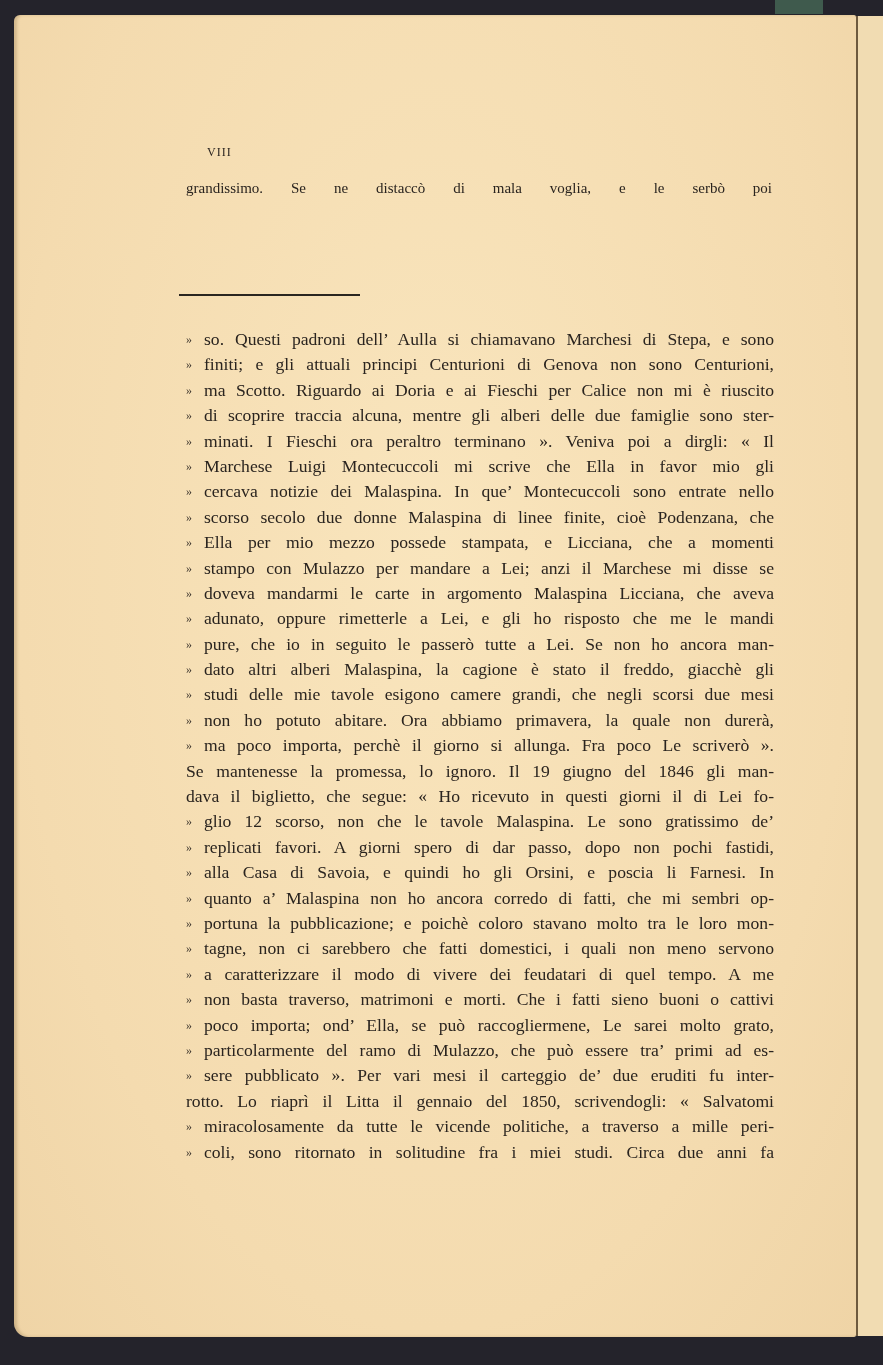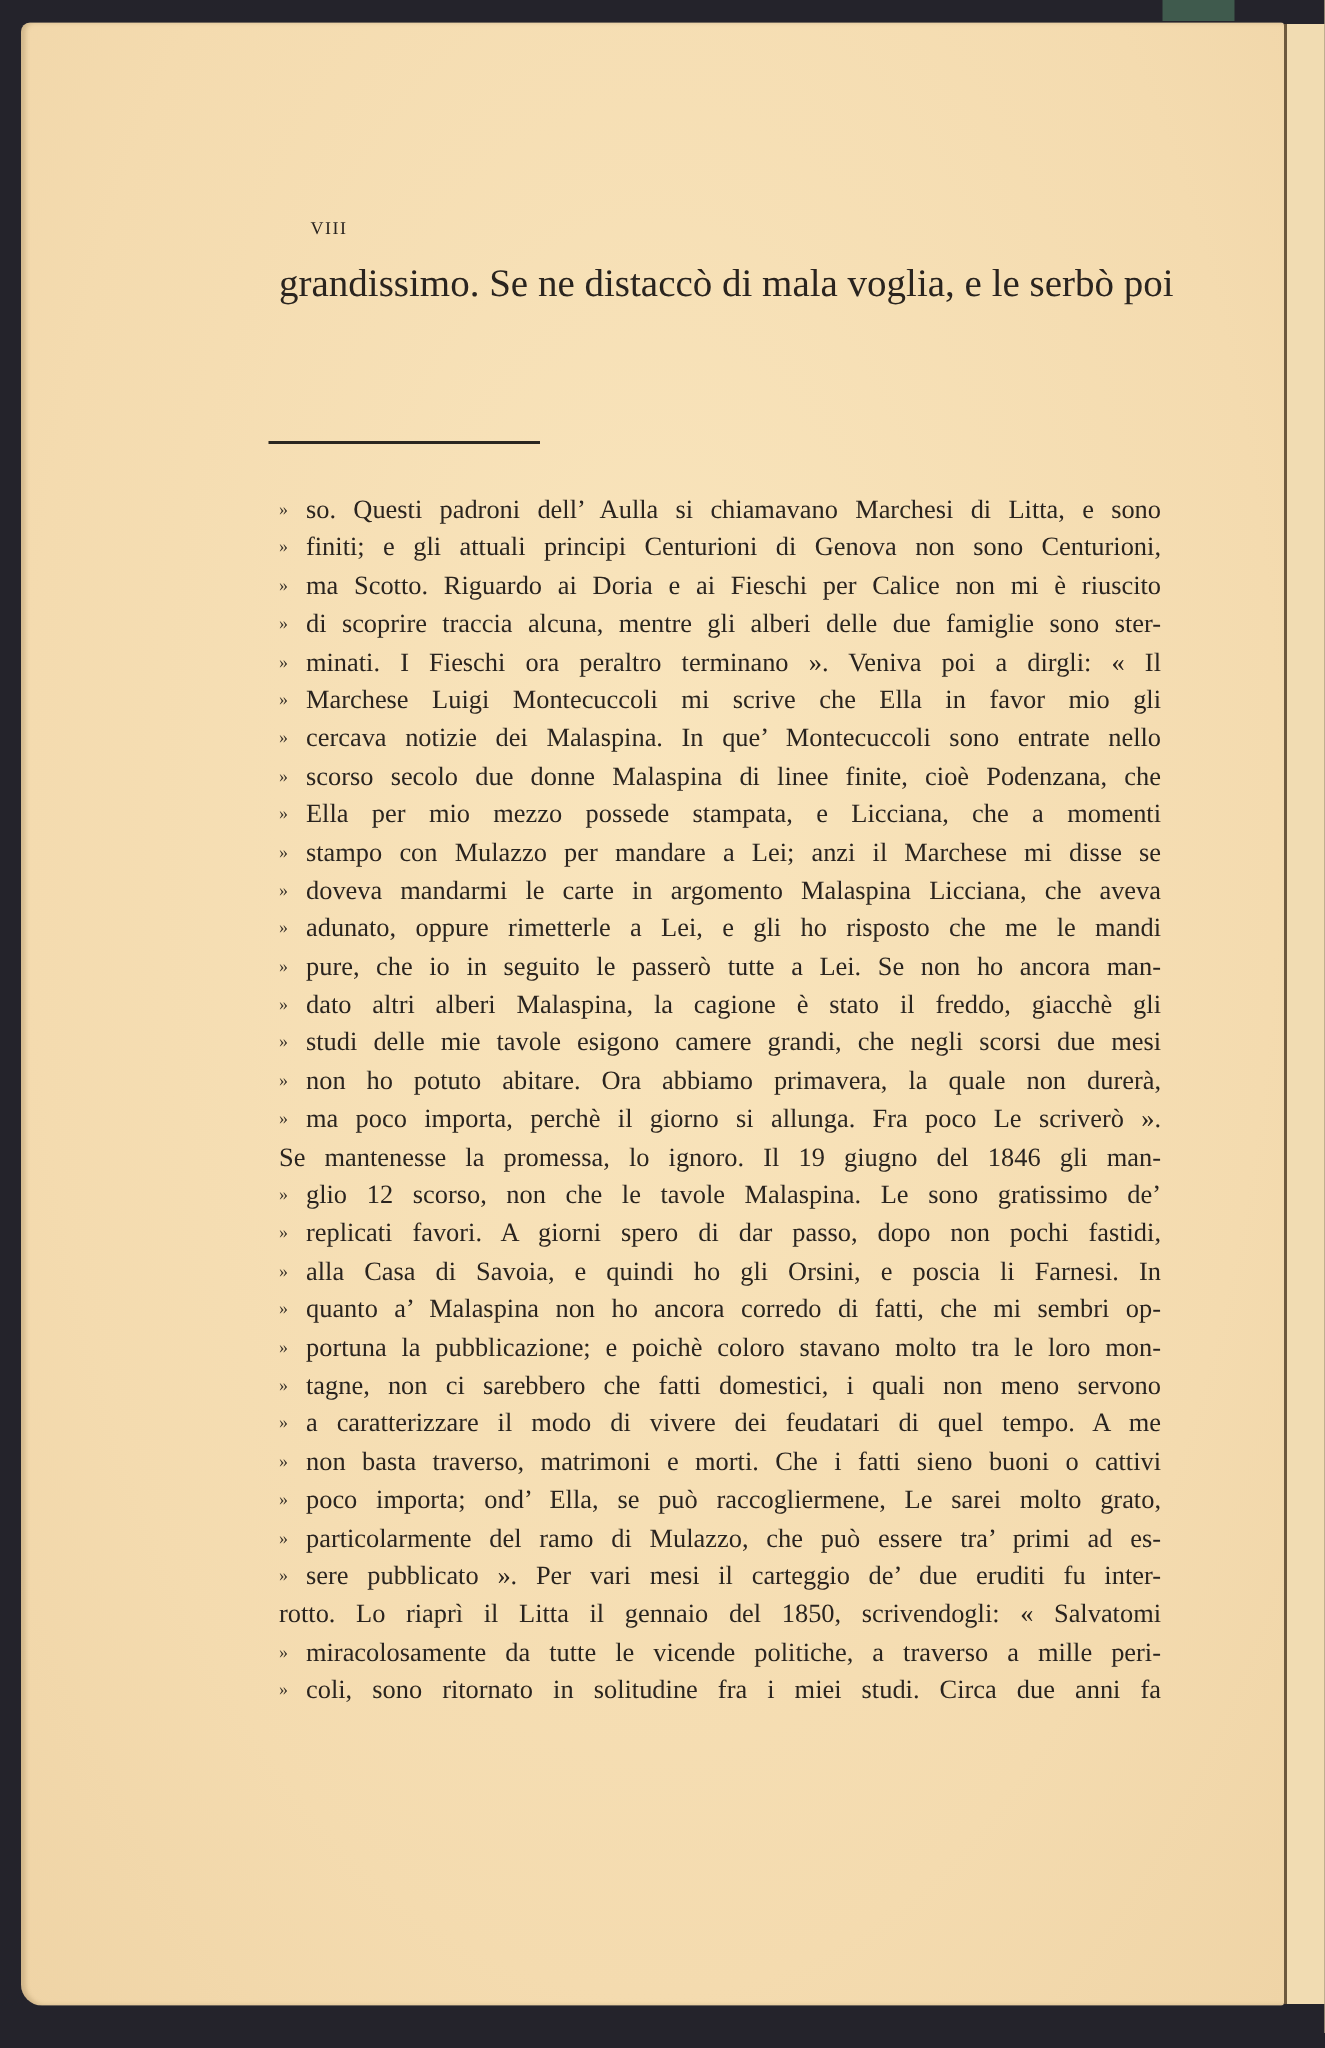--- a/index.html
+++ b/index.html
@@ -28,21 +28,21 @@
   .running-head {
     position: absolute; left: 207px; top: 145px;
     font-size: 12px; color: #2b2520; letter-spacing: 1px;
   }
   .body-text {
     position: absolute; left: 186px; top: 174px; width: 586px;
     color: #2a241f;
   }
   .line {
     display: block; height: 29.3px; line-height: 29.3px;
-    font-size: 26px;
+    font-size: 15px;
     text-align: justify; text-align-last: justify;
     white-space: nowrap;
   }
   .rule {
     position: absolute; left: 179px; top: 294px; width: 181px; height: 1.5px;
     background: #2a2620;
   }
   .notes {
     position: absolute; left: 186px; top: 327px; width: 588px;
     color: #2a241f;
@@ -70,21 +70,21 @@
 
 <div class="body-text">
   <span class="line">grandissimo. Se ne distaccò di mala voglia, e le serbò poi</span>
 </div>
 
 <div class="rule"></div>
 
 <div class="notes" id="notes">
     <div class="nline">
       <span class="q">»</span>
-      <span class="t">so. Questi padroni dell’ Aulla si chiamavano Marchesi di Litta, e sono</span>
+      <span class="t">so. Questi padroni dell’ Aulla si chiamavano Marchesi di Stepa, e sono</span>
     </div>
     <div class="nline">
       <span class="q">»</span>
       <span class="t">finiti; e gli attuali principi Centurioni di Genova non sono Centurioni,</span>
     </div>
     <div class="nline">
       <span class="q">»</span>
       <span class="t">ma Scotto. Riguardo ai Doria e ai Fieschi per Calice non mi è riuscito</span>
     </div>
     <div class="nline">
@@ -139,20 +139,23 @@
       <span class="q">»</span>
       <span class="t">non ho potuto abitare. Ora abbiamo primavera, la quale non durerà,</span>
     </div>
     <div class="nline">
       <span class="q">»</span>
       <span class="t">ma poco importa, perchè il giorno si allunga. Fra poco Le scriverò ».</span>
     </div>
     <div class="nline full">
       <span class="t">Se mantenesse la promessa, lo ignoro. Il 19 giugno del 1846 gli man-</span>
     </div>
+    <div class="nline full">
+      <span class="t">dava il biglietto, che segue: « Ho ricevuto in questi giorni il di Lei fo-</span>
+    </div>
     <div class="nline">
       <span class="q">»</span>
       <span class="t">glio 12 scorso, non che le tavole Malaspina. Le sono gratissimo de’</span>
     </div>
     <div class="nline">
       <span class="q">»</span>
       <span class="t">replicati favori. A giorni spero di dar passo, dopo non pochi fastidi,</span>
     </div>
     <div class="nline">
       <span class="q">»</span>

